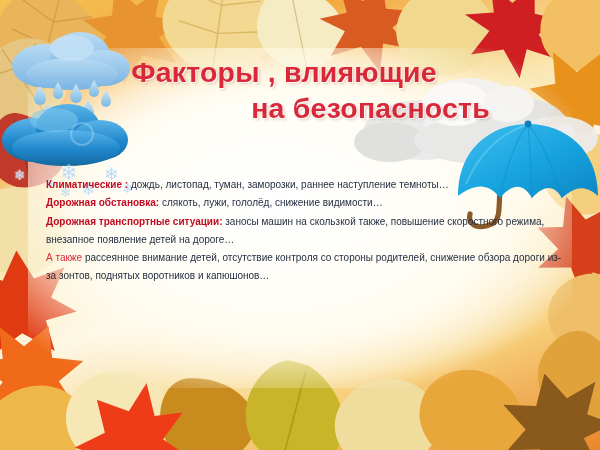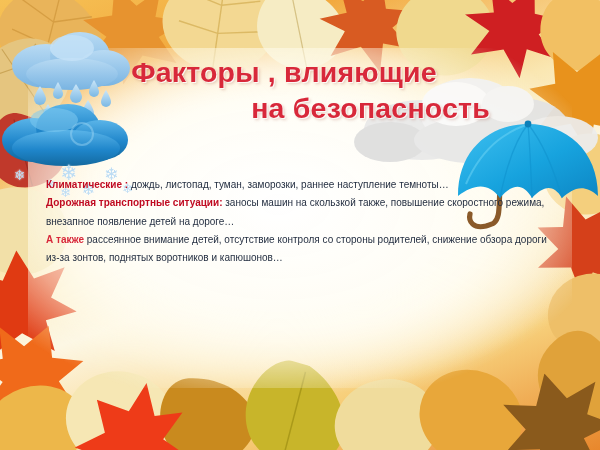--- a/index.html
+++ b/index.html
@@ -57,21 +57,21 @@
   .title .l3{text-align:center;padding-left:18px;}
 
   
   .body-text{
     position:absolute;left:46px;top:176px;width:516px;
     font-size:10px;line-height:18.3px;
     color:#1f2a3d;z-index:6;
   }
   .body-text p{margin:0;}
   .body-text .kw{color:#c00b22;font-weight:bold;}
-  .body-text .kw2{color:#d8283a;font-weight:bold;}
+  .body-text .kw2{color:#d8283a;font-weight:normal;}
 </style>
 </head>
 <body>
 
 <div class="poster">
 
   <div class="leaf-layer">
 
     <div class="leaf" style="left:-10px;top:-12px;transform:rotate(14deg);">
       <svg width="120" height="96" viewBox="0 0 100 80">
@@ -318,20 +318,23 @@
   <div class="title">
     <span class="t-line l1">Факторы , влияющие</span>
     <span class="t-line l2">на безопасность</span>
   </div>
 
   <div class="body-text">
     <p>
       <span class="kw">Климатические :</span><span> дождь, листопад, туман, заморозки, раннее наступление темноты…</span>
     </p>
     <p>
+      <span class="kw">Дорожная обстановка:</span><span> слякоть, лужи, гололёд, снижение видимости…</span>
+    </p>
+    <p>
       <span class="kw">Дорожная транспортные ситуации:</span><span> заносы машин на скользкой также, повышение скоростного режима, внезапное появление детей на дороге…</span>
     </p>
     <p>
       <span class="kw2">А также</span><span> рассеянное внимание детей, отсутствие контроля со стороны родителей, снижение обзора дороги из-за зонтов, поднятых воротников и капюшонов…</span>
     </p>
   </div>
 
 </div>
 
 </body></html>

